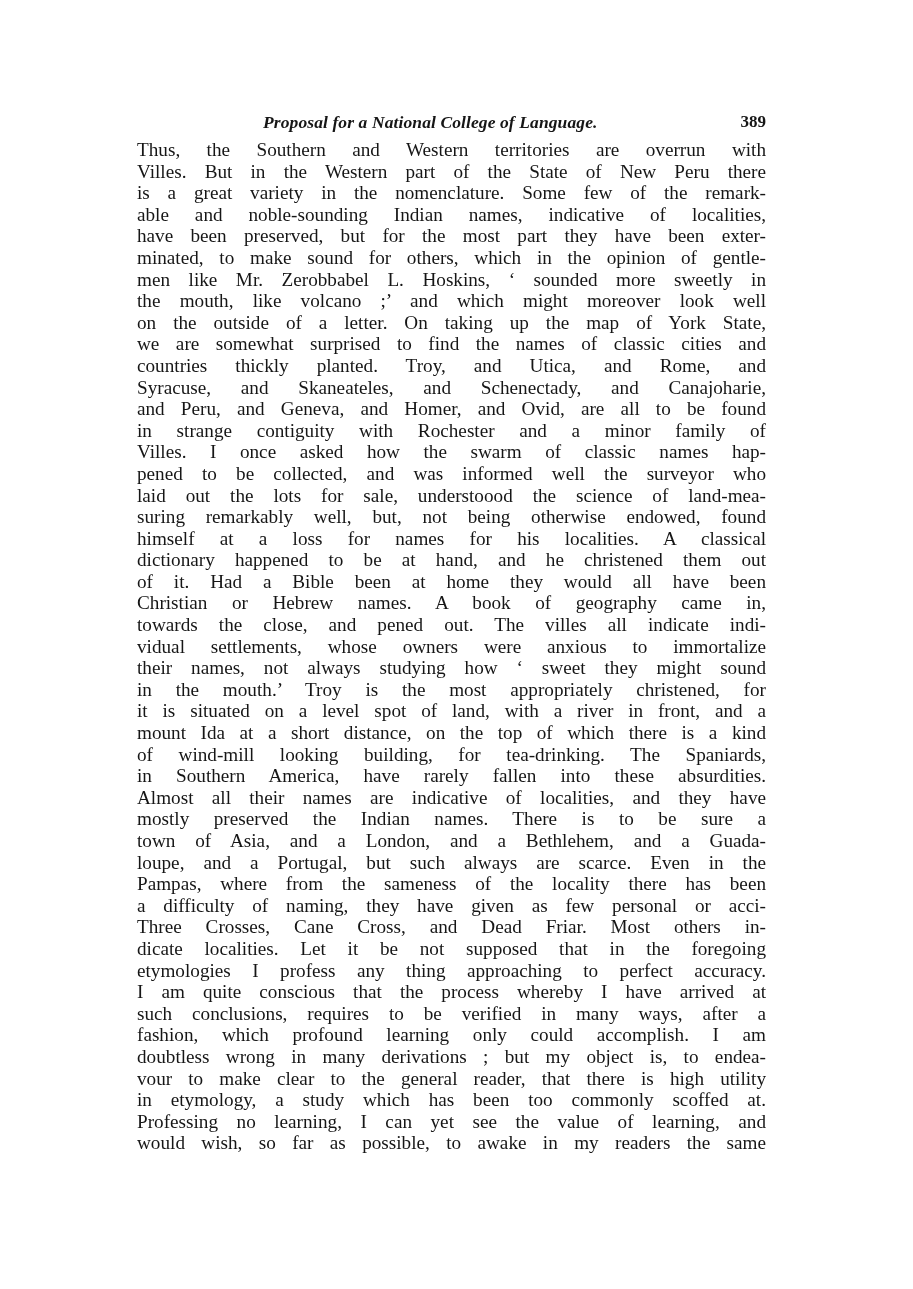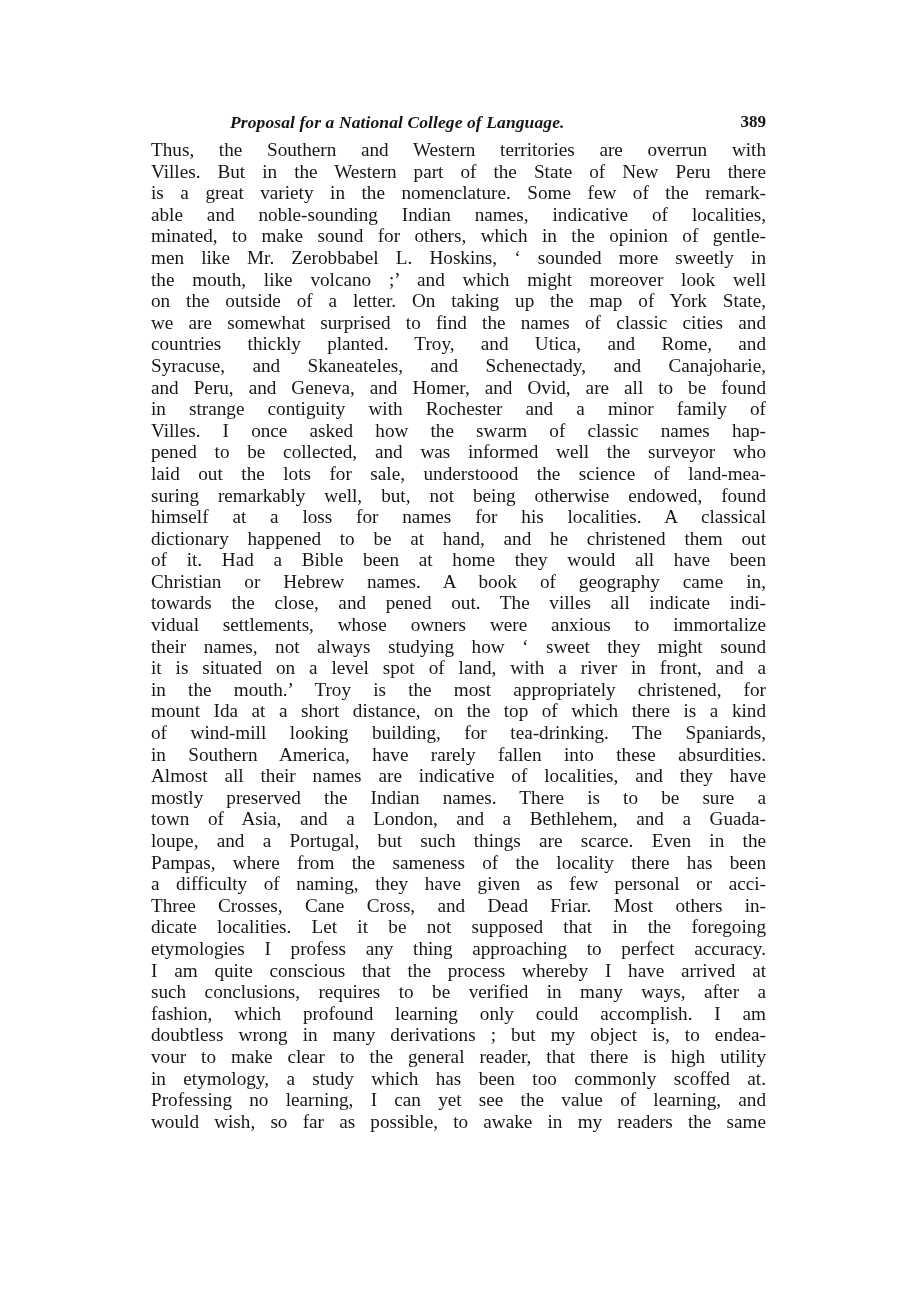--- a/index.html
+++ b/index.html
@@ -22,36 +22,35 @@
       width: 629px;
     }
     .running-head {
       position: relative;
       height: 28px;
       font-size: 17.5px;
       line-height: 28px;
     }
     .running-title {
       position: absolute;
-      left: 93px;
+      left: 126px;
       top: 0;
       font-style: italic;
       font-weight: bold;
       letter-spacing: 0.1px;
     }
     .page-number {
       position: absolute;
       right: 0;
       top: 0;
       font-weight: bold;
       font-size: 17px;
     }
     .body-text {
       margin-top: 3px;
-      margin-left: 14px;
     }
     .line {
       display: block;
       height: 21.6px;
       font-size: 19.2px;
       line-height: 21.6px;
       white-space: nowrap;
       text-align: justify;
       text-align-last: justify;
       overflow: visible;
@@ -66,49 +65,50 @@
 <div class="page">
   <div class="running-head">
     <span class="running-title">Proposal for a National College of Language.</span>
     <span class="page-number">389</span>
   </div>
   <div class="body-text" id="body-text">
       <span class="line">Thus, the Southern and Western territories are overrun with</span>
       <span class="line">Villes.  But in the Western part of the State of New Peru there</span>
       <span class="line">is a great variety in the nomenclature.  Some few of the remark-</span>
       <span class="line">able and noble-sounding Indian names, indicative of localities,</span>
+      <span class="line">have been preserved, but for the most part they have been exter-</span>
       <span class="line">minated, to make sound for others, which in the opinion of gentle-</span>
       <span class="line">men like Mr. Zerobbabel L. Hoskins, ‘ sounded more sweetly in</span>
       <span class="line">the mouth, like volcano ;’ and which might moreover look well</span>
       <span class="line">on the outside of a letter.  On taking up the map of York State,</span>
       <span class="line">we are somewhat surprised to find the names of classic cities and</span>
       <span class="line">countries thickly planted.  Troy, and Utica, and Rome, and</span>
       <span class="line">Syracuse, and Skaneateles, and Schenectady, and Canajoharie,</span>
       <span class="line">and Peru, and Geneva, and Homer, and Ovid, are all to be found</span>
       <span class="line">in strange contiguity with Rochester and a minor family of</span>
       <span class="line">Villes.  I once asked how the swarm of classic names hap-</span>
       <span class="line">pened to be collected, and was informed well the surveyor who</span>
       <span class="line">laid out the lots for sale, understoood the science of land-mea-</span>
       <span class="line">suring remarkably well, but, not being otherwise endowed, found</span>
       <span class="line">himself at a loss for names for his localities.  A classical</span>
       <span class="line">dictionary happened to be at hand, and he christened them out</span>
       <span class="line">of it.  Had a Bible been at home they would all have been</span>
       <span class="line">Christian or Hebrew names.  A book of geography came in,</span>
       <span class="line">towards the close, and pened out.  The villes all indicate indi-</span>
       <span class="line">vidual settlements, whose owners were anxious to immortalize</span>
       <span class="line">their names, not always studying how ‘ sweet they might sound</span>
+      <span class="line">in the mouth.’  Troy is the most appropriately christened, for</span>
       <span class="line">it is situated on a level spot of land, with a river in front, and a</span>
-      <span class="line">in the mouth.’  Troy is the most appropriately christened, for</span>
       <span class="line">mount Ida at a short distance, on the top of which there is a kind</span>
       <span class="line">of wind-mill looking building, for tea-drinking.  The Spaniards,</span>
       <span class="line">in Southern America, have rarely fallen into these absurdities.</span>
       <span class="line">Almost all their names are indicative of localities, and they have</span>
       <span class="line">mostly preserved the Indian names.  There is to be sure a</span>
       <span class="line">town of Asia, and a London, and a Bethlehem, and a Guada-</span>
-      <span class="line">loupe, and a Portugal, but such things are scarce.  Even in the</span>
+      <span class="line">loupe, and a Portugal, but such always are scarce.  Even in the</span>
       <span class="line">Pampas, where from the sameness of the locality there has been</span>
       <span class="line">a difficulty of naming, they have given as few personal or acci-</span>
       <span class="line">Three Crosses, Cane Cross, and Dead Friar.  Most others in-</span>
       <span class="line">dicate localities.  Let it be not supposed that in the foregoing</span>
       <span class="line">etymologies I profess any thing approaching to perfect accuracy.</span>
       <span class="line">I am quite conscious that the process whereby I have arrived at</span>
       <span class="line">such conclusions, requires to be verified in many ways, after a</span>
       <span class="line">fashion, which profound learning only could accomplish.  I am</span>
       <span class="line">doubtless wrong in many derivations ; but my object is, to endea-</span>
       <span class="line">vour to make clear to the general reader, that there is high utility</span>

